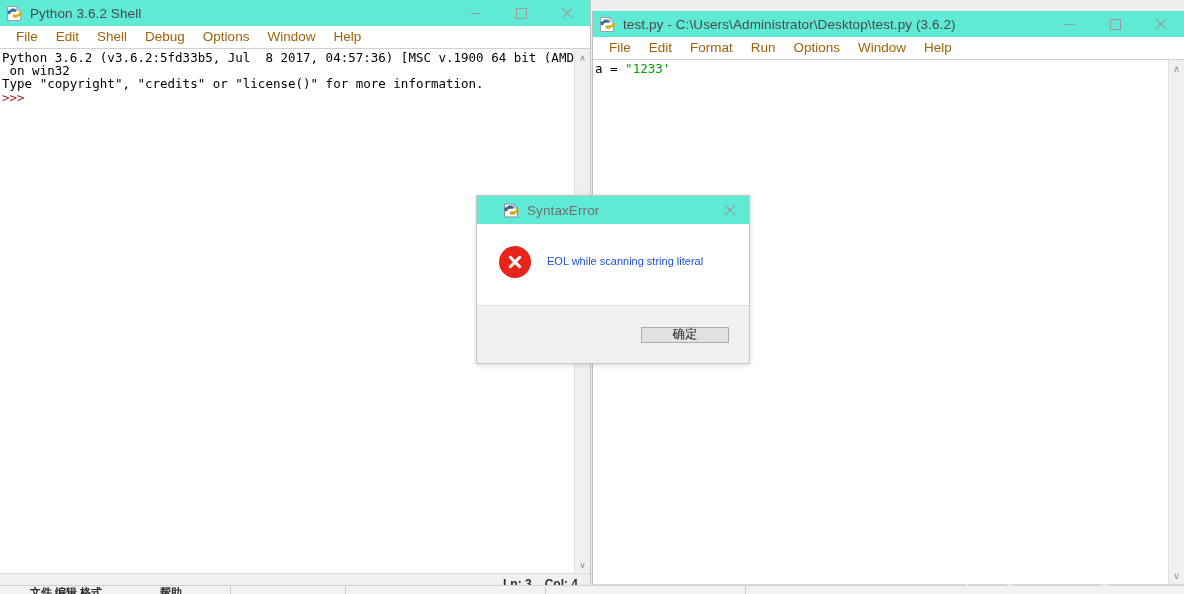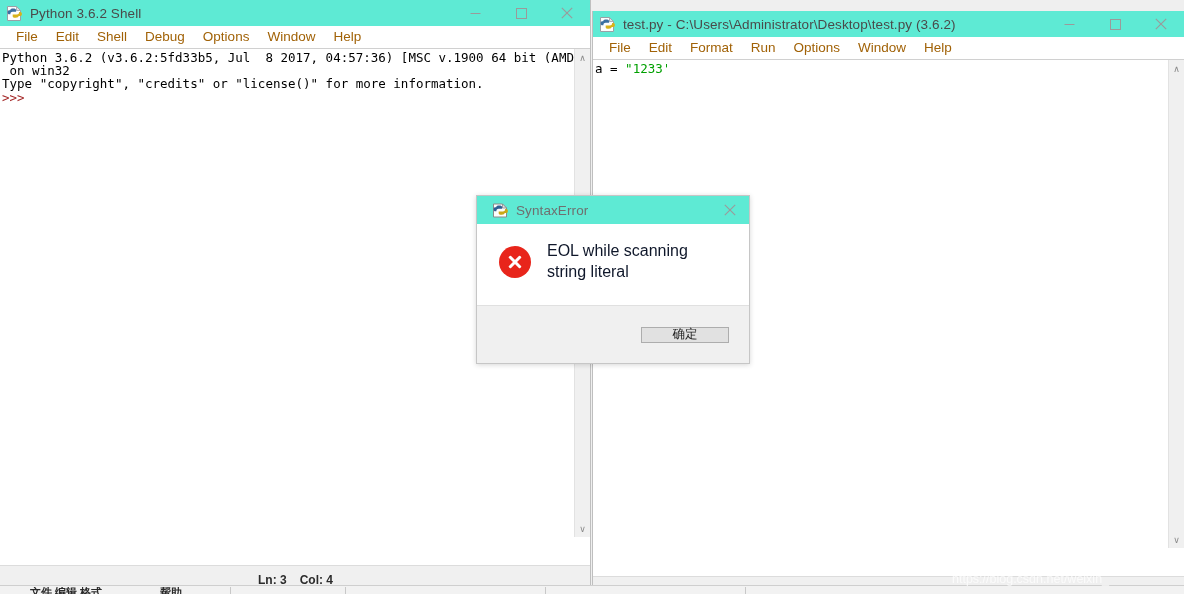--- a/index.html
+++ b/index.html
@@ -111,30 +111,29 @@
   .scroll-arrow {
     height: 17px; width: 16px;
     display: flex; align-items: center; justify-content: center;
     color: #8a8a8a; font-size: 9px;
     flex: 0 0 auto;
   }
   .scroll-track { flex: 1 1 auto; width: 16px; }
 
   
   .statusbar {
-    height: 28px;
+    height: 20px;
     background: #f0f0f0;
     border-top: 1px solid #dcdcdc;
     display: flex;
     align-items: center;
-    justify-content: center;
+    justify-content: flex-end;
     flex: 0 0 auto;
     padding-right: 12px;
     position: relative;
-    margin-top: 28px;
   }
   .status-cell {
     font-size: 12px;
     color: #2b2b2b;
     font-weight: bold;
     margin-left: 13px;
     white-space: nowrap;
   }
 
   
@@ -148,21 +147,21 @@
     position: absolute;
     left: 476px; top: 195px;
     width: 274px; height: 169px;
     background: #ffffff;
     border: 1px solid #c6c6c6;
     box-shadow: 0 1px 5px rgba(0,0,0,0.16);
     display: flex;
     flex-direction: column;
     z-index: 50;
   }
-  #dialog .titlebar { height: 28px; padding-left: 15px; }
+  #dialog .titlebar { height: 28px; padding-left: 26px; }
   #dialog .title-text { font-size: 13.5px; color: #6f6f6f; }
   #dialog .dlg-close {
     margin-left: auto;
     width: 38px; height: 28px;
     display: flex; align-items: center; justify-content: center;
     color: #9a9a9a;
   }
   .dlg-body {
     flex: 1 1 auto;
     background: #ffffff;
@@ -182,22 +181,22 @@
     content: "";
     position: absolute;
     left: 50%; top: 50%;
     width: 16px; height: 3px;
     background: #ffffff;
     border-radius: 1px;
   }
   .err-icon::before { transform: translate(-50%,-50%) rotate(45deg); }
   .err-icon::after  { transform: translate(-50%,-50%) rotate(-45deg); }
   .dlg-message {
-    font-size: 16px;
-    color: #0f172a;
+    font-size: 11px;
+    color: #1d4ed8;
     line-height: 1.3;
   }
   .dlg-footer {
     height: 58px;
     background: #f0f0f0;
     border-top: 1px solid #e0e0e0;
     display: flex;
     align-items: center;
     justify-content: flex-end;
     padding-right: 20px;

